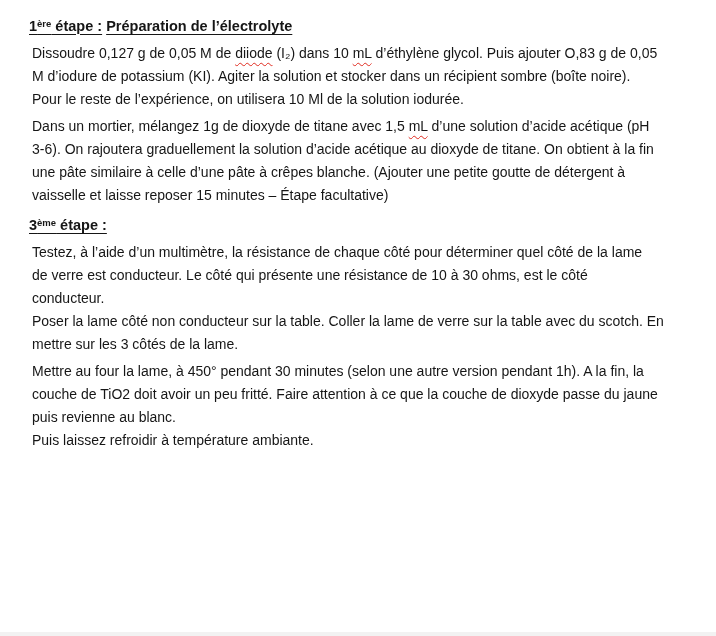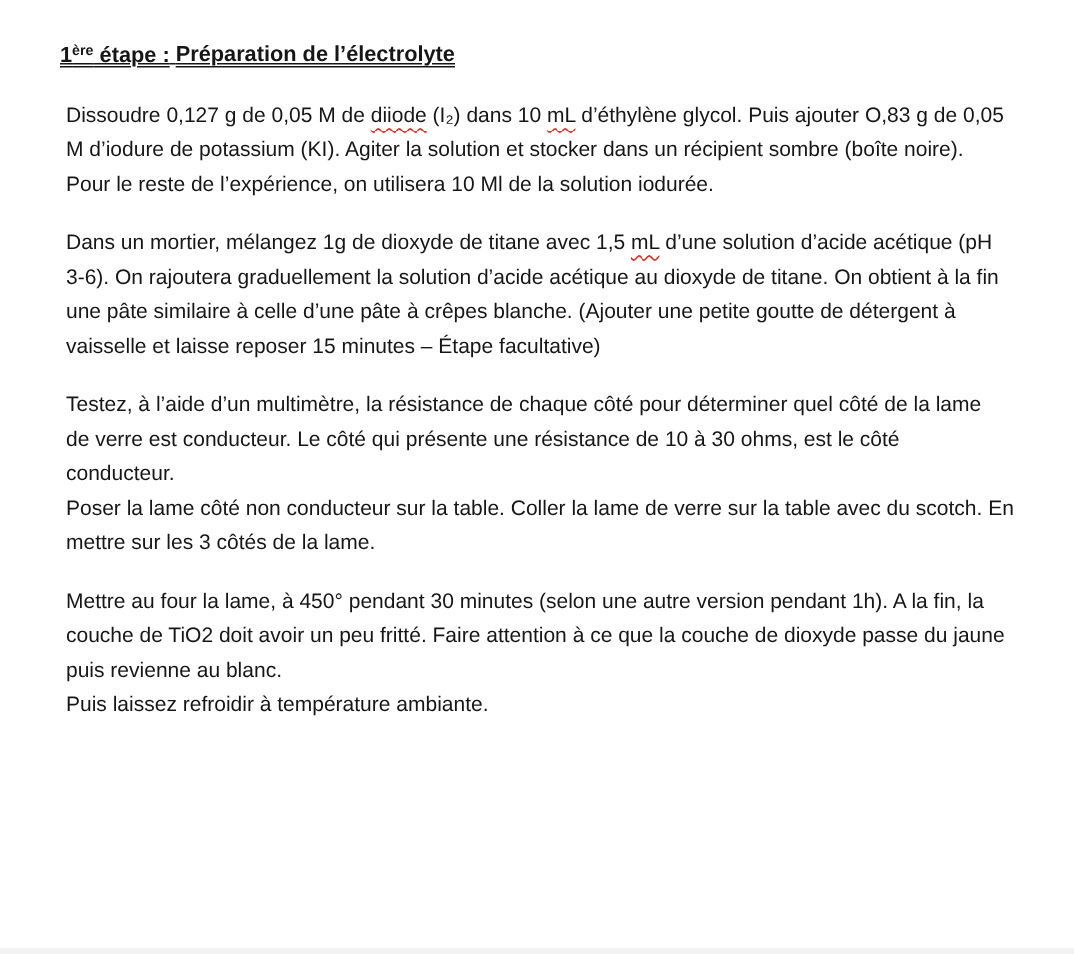--- a/index.html
+++ b/index.html
@@ -3,26 +3,25 @@
 <meta charset="utf-8">
 <style>
   html,body{margin:0;padding:0}
   body{
     width:716px;height:636px;overflow:hidden;position:relative;
     background:#ffffff;color:#161616;
     font-family:"Liberation Sans",sans-serif;
   }
   .page{padding:10px 18px 0 28px}
   p.h{
-    font-weight:bold;font-size:14.5px;line-height:23px;margin:12px;
+    font-weight:bold;font-size:14.5px;line-height:23px;margin:1px;
     white-space:pre;
-    text-decoration:underline;
   }
   p.b{
-    font-size:14px;line-height:23px;margin:16px;
+    font-size:14px;line-height:23px;margin:4px;
     white-space:pre;
   }
   .u{
     text-decoration:underline;
     text-decoration-thickness:1.4px;
     text-underline-offset:3px;
   }
   .sup{font-size:9.5px;vertical-align:4.5px}
   .sq{
     text-decoration:underline wavy #e02b20;
@@ -51,20 +50,21 @@
   <p class="b mt-p1"><span>Dissoudre 0,127 g de 0,05 M de </span><span class="sq" style="text-decoration-color: rgb(224, 43, 32);">diiode</span><span> (I₂) dans 10 </span><span class="sq" style="text-decoration-color: rgb(224, 43, 32);">mL</span><span> d’éthylène glycol. Puis ajouter O,83 g de 0,05
 M d’iodure de potassium (KI). Agiter la solution et stocker dans un récipient sombre (boîte noire).
 Pour le reste de l’expérience, on utilisera 10 Ml de la solution iodurée.</span></p>
 
 
   <p class="b mt-p2"><span>Dans un mortier, mélangez 1g de dioxyde de titane avec 1,5 </span><span class="sq" style="text-decoration-color: rgb(224, 43, 32);">mL</span><span> d’une solution d’acide acétique (pH
 3-6). On rajoutera graduellement la solution d’acide acétique au dioxyde de titane. On obtient à la fin
 une pâte similaire à celle d’une pâte à crêpes blanche. (Ajouter une petite goutte de détergent à
 vaisselle et laisse reposer 15 minutes – Étape facultative)</span></p>
 
+  <p class="h mt-h3"><span class="u"><span>3</span><span class="sup">ème</span><span> étape :</span></span></p>
 
   <p class="b"><span>Testez, à l’aide d’un multimètre, la résistance de chaque côté pour déterminer quel côté de la lame
 de verre est conducteur. Le côté qui présente une résistance de 10 à 30 ohms, est le côté
 conducteur.
 Poser la lame côté non conducteur sur la table. Coller la lame de verre sur la table avec du scotch. En
 mettre sur les 3 côtés de la lame.</span></p>
 
 
 
 

